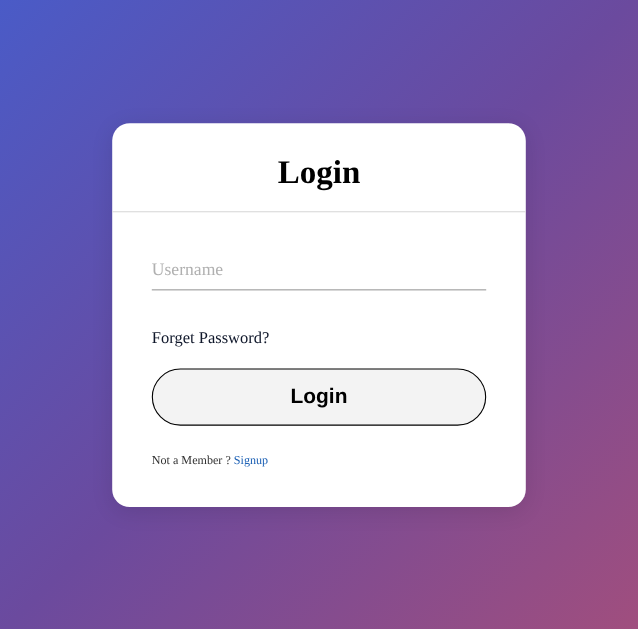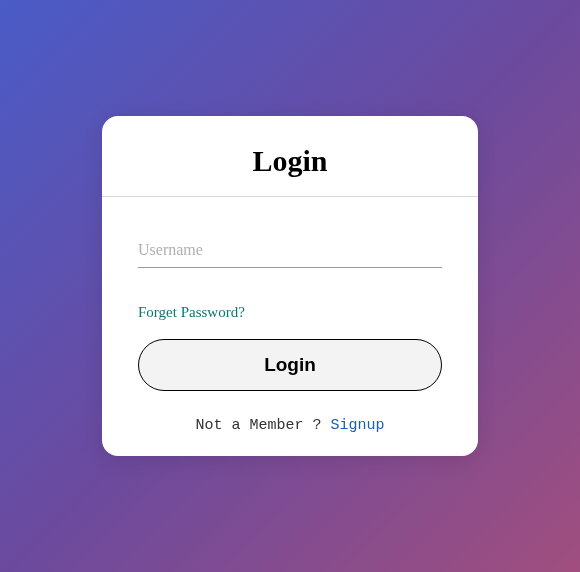--- a/index.html
+++ b/index.html
@@ -13,21 +13,21 @@
       background: linear-gradient(135deg, #4a5bc7 0%, #6b4a9e 50%, #a04e7e 100%);
       display: flex;
       align-items: center;
       justify-content: center;
       font-family: Georgia, 'Times New Roman', serif;
     }
     .card {
       background: #ffffff;
       width: 376px;
       border-radius: 16px;
-      padding: 28px 0 22px 0;
+      padding: 28px 0 36px 0;
       box-shadow: 0 4px 20px rgba(0,0,0,0.1);
     }
     .title {
       text-align: center;
       font-size: 30px;
       font-weight: bold;
       color: #000;
       padding-bottom: 18px;
       font-family: Georgia, 'Times New Roman', serif;
     }
@@ -50,44 +50,43 @@
       color: #0369a1;
       background: transparent;
     }
     .input-field::placeholder {
       color: #b0b0b0;
     }
     .field-wrap {
       margin-bottom: 36px;
     }
     .forgot {
-      color: #0f766e;
+      color: #0f172a;
       font-size: 15px;
       margin-bottom: 18px;
       cursor: pointer;
       font-family: Georgia, 'Times New Roman', serif;
     }
     .login-btn {
       width: 100%;
       padding: 14px 0;
       border-radius: 999px;
       border: 1px solid #000;
       background: #f3f3f3;
       font-size: 19px;
       font-weight: bold;
       font-family: Arial, Helvetica, sans-serif;
       cursor: pointer;
       color: #000;
     }
     .footer {
-      text-align: center;
       margin-top: 26px;
-      font-size: 15px;
+      font-size: 11px;
       color: #333;
-      font-family: Liberation Mono, monospace;
+      font-family: Liberation Serif, serif;
     }
     .signup-link {
       color: #1a5fb4;
       cursor: pointer;
     }
   </style>
 </head>
 <body>
 
 <div class="card">

